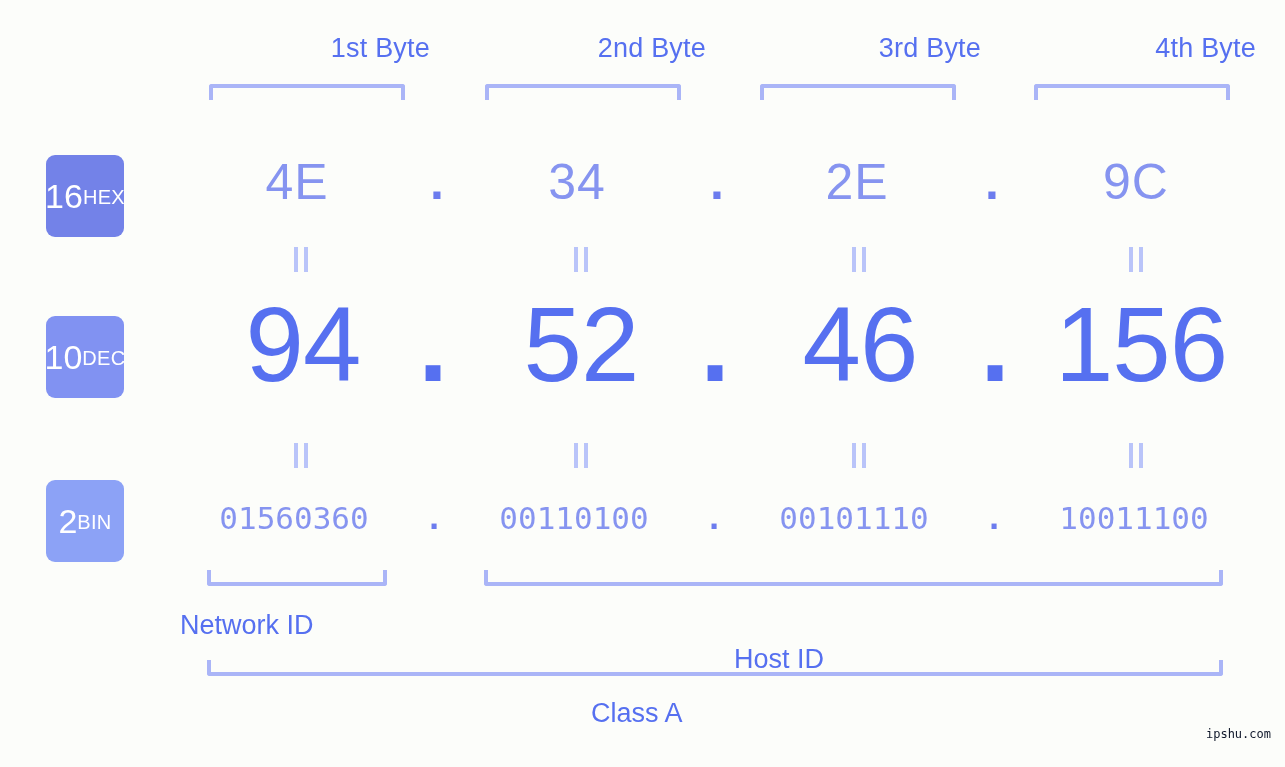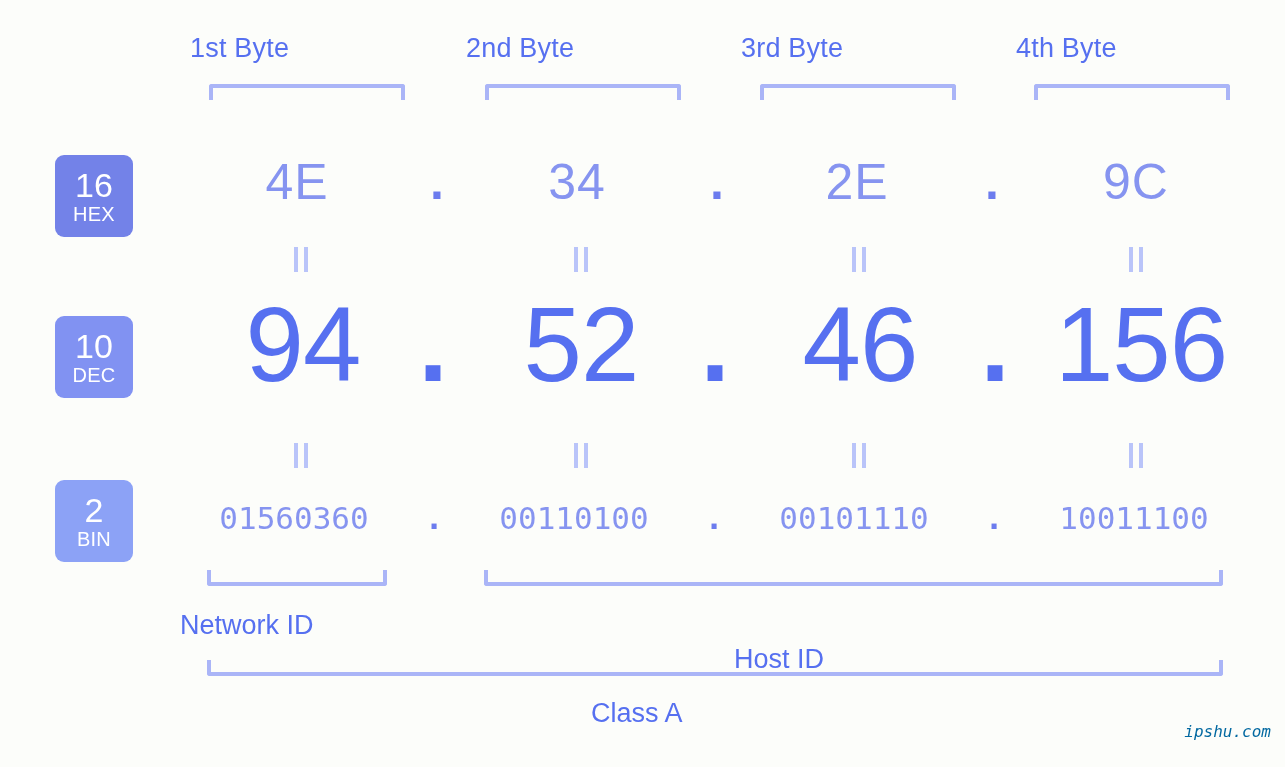--- a/index.html
+++ b/index.html
@@ -17,21 +17,21 @@
     position: relative;
     width: 1285px;
     height: 767px;
   }
 
   
   .byte-label {
     position: absolute;
     top: 33px;
     width: 240px;
-    text-align: left;
+    text-align: right;
     font-size: 27px;
     color: #5670f0;
     letter-spacing: 0.2px;
     white-space: nowrap;
   }
 
   
   .bracket-top {
     position: absolute;
     top: 84px;
@@ -45,25 +45,24 @@
 
   
   .badge {
     position: absolute;
     left: 46px;
     width: 78px;
     height: 82px;
     border-radius: 9px;
     color: #ffffff;
     display: flex;
-    flex-direction: column;
+    flex-direction: row;
     align-items: center;
     justify-content: center;
     line-height: 1;
-    margin-left: 9px;
   }
   .badge .num {
     font-size: 34px;
     font-weight: 400;
     letter-spacing: 0px;
   }
   .badge .name {
     font-size: 20px;
     font-weight: 400;
     margin-top: 2px;
@@ -170,24 +169,23 @@
     color: #5670f0;
     white-space: nowrap;
   }
 
   
   .watermark {
     position: absolute;
     right: 14px;
     bottom: 26px;
     font-family: "DejaVu Sans Mono", "Liberation Mono", monospace;
-    font-size: 16px;
-    color: #0369a1;
+    font-size: 12px;
+    color: #0f172a;
     letter-spacing: 0px;
-    font-style: italic;
   }
 </style>
 </head>
 <body>
 
 <div id="stage">
 
   <div class="byte-label" style="left:190px">1st Byte</div>
   <div class="byte-label" style="left:466px">2nd Byte</div>
   <div class="byte-label" style="left:741px">3rd Byte</div>

